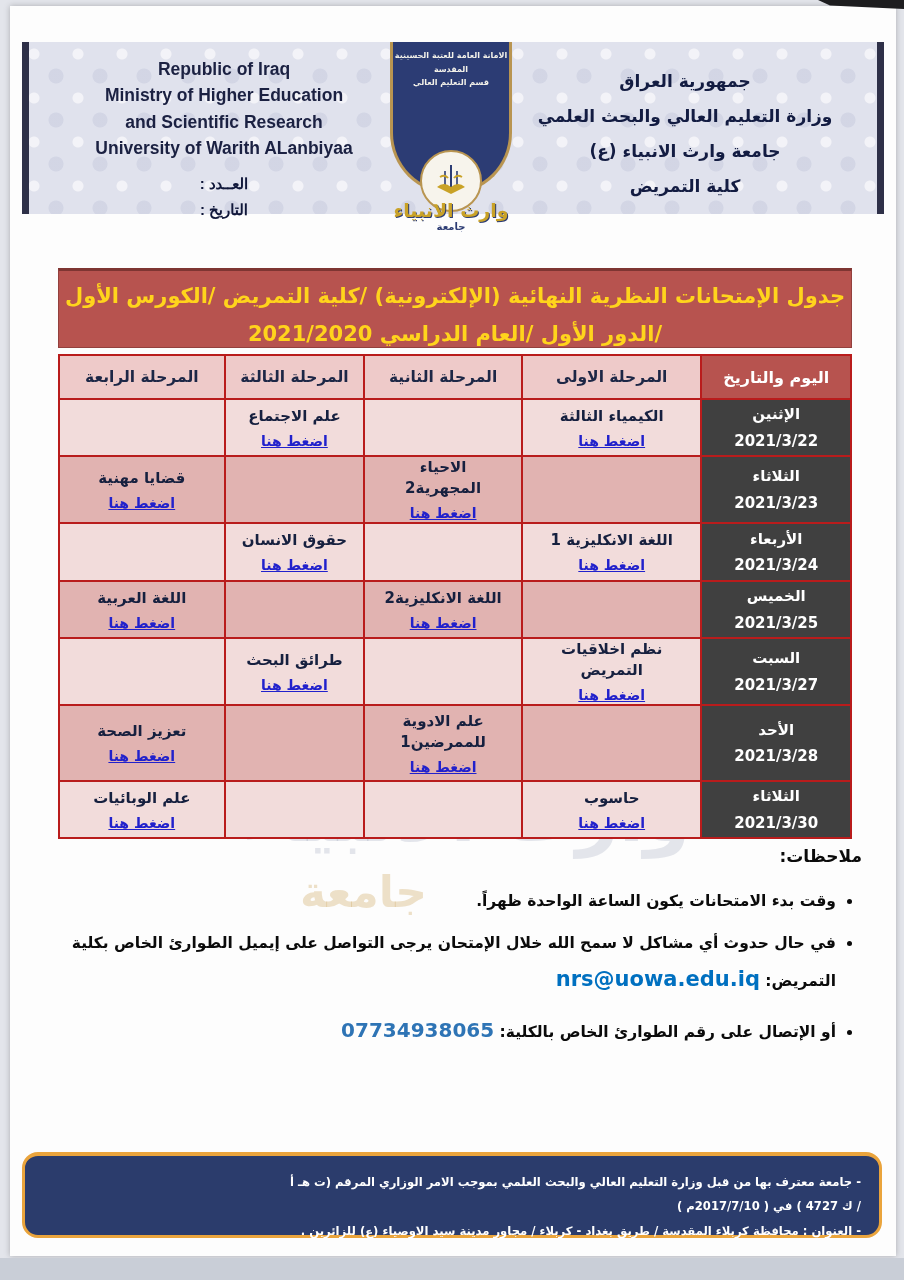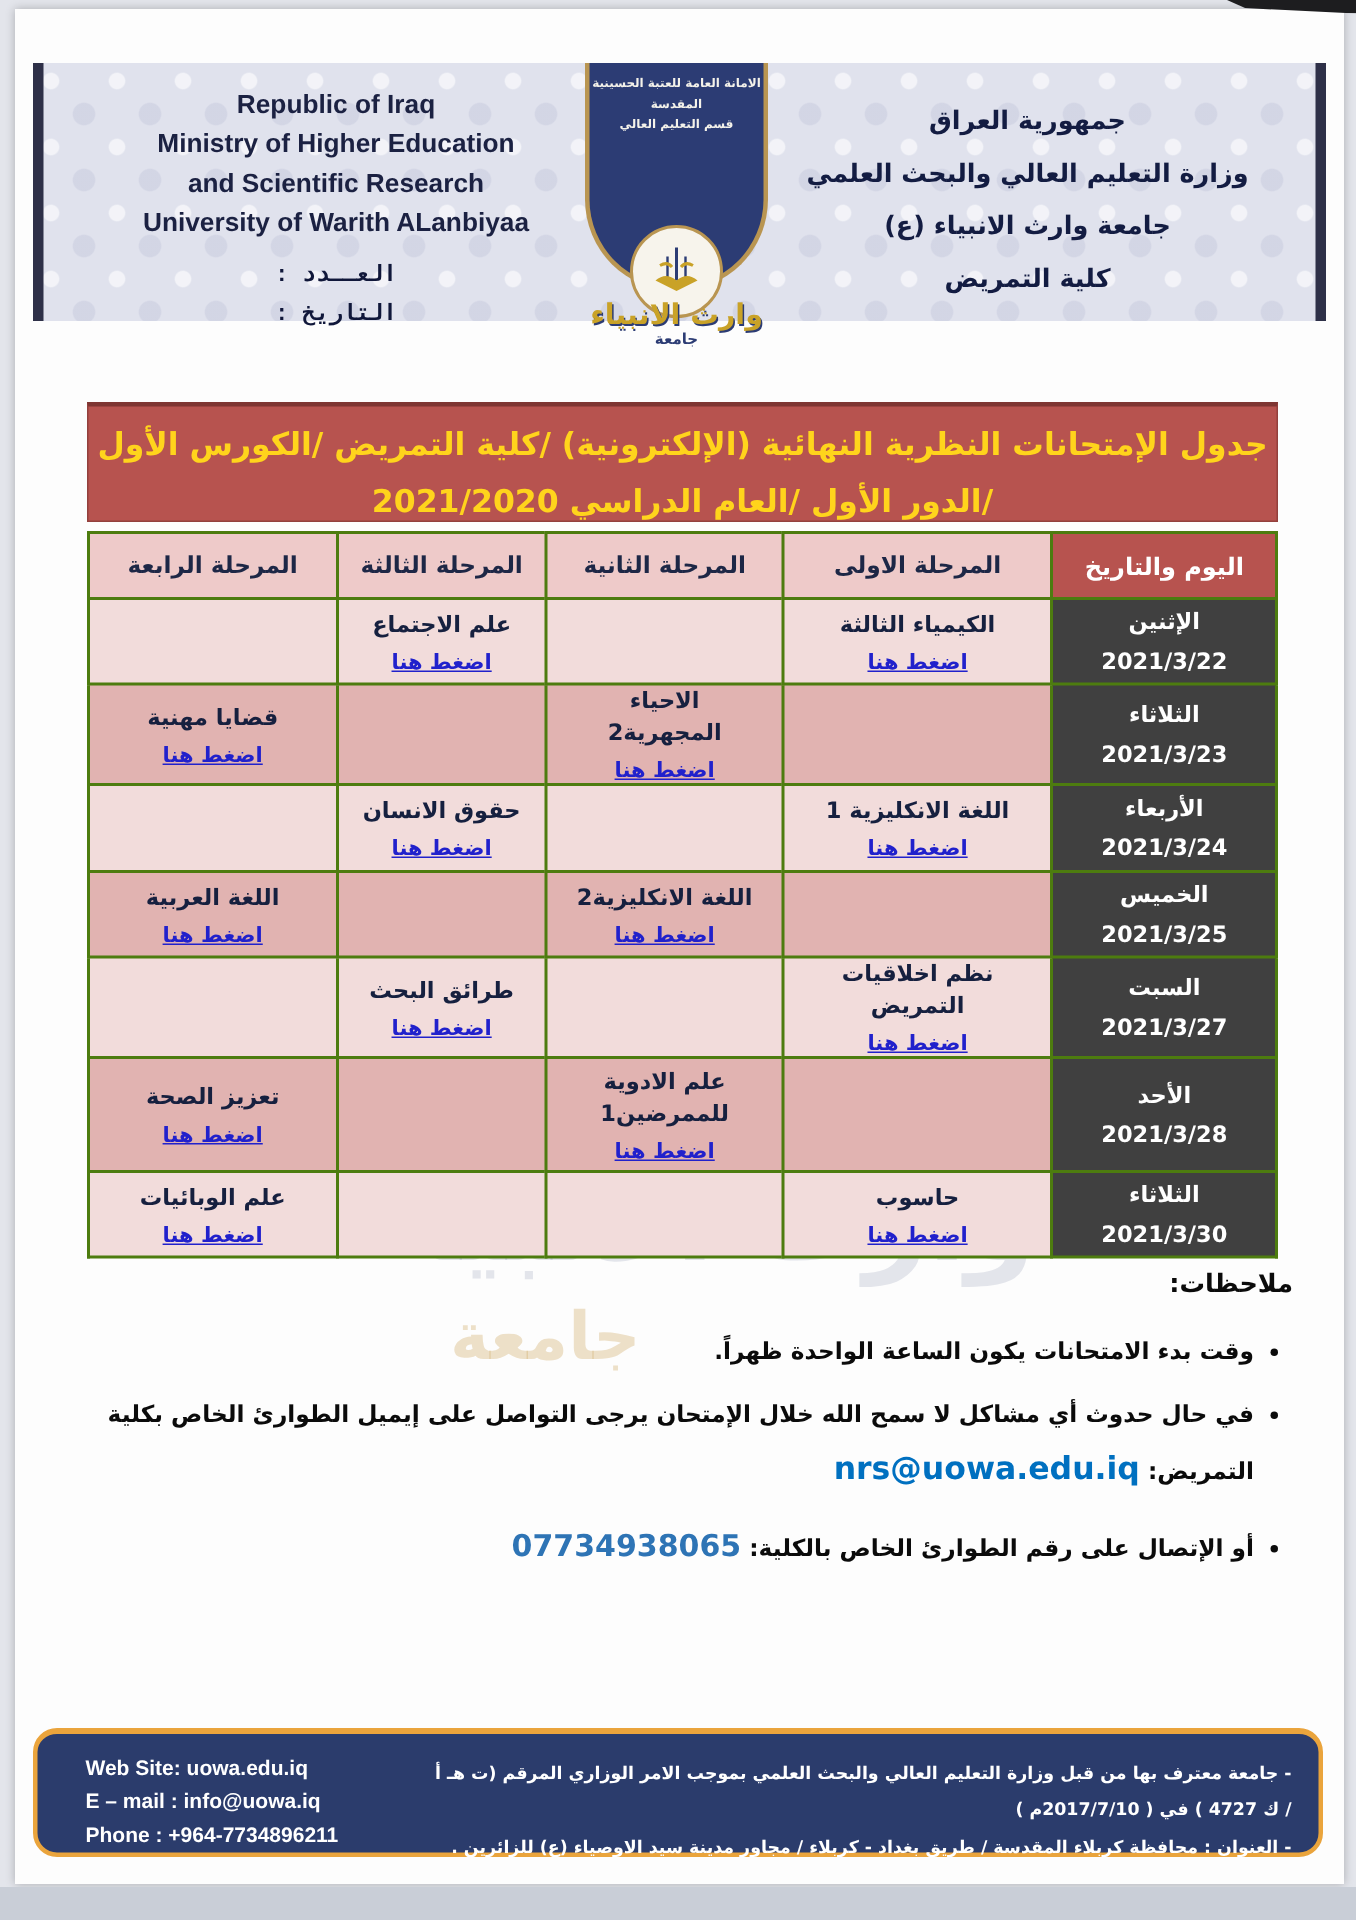--- a/index.html
+++ b/index.html
@@ -17,21 +17,21 @@
           background-image:
             radial-gradient(circle at 12px 12px, rgba(255,255,255,.6) 5px, transparent 6px),
             radial-gradient(circle at 34px 34px, rgba(186,191,214,.35) 7px, transparent 8px);
           background-size:44px 44px; z-index:1; }
   .band-bar { position:absolute; top:0; width:7px; height:100%; background:#2e3048; }
   .band-bar.left  { left:0; }
   .band-bar.right { right:0; }
   .hdr-en { position:absolute; left:28px; top:14px; width:348px; text-align:center;
             font-family:"Liberation Sans","DejaVu Sans",sans-serif;
             font-size:17.5px; font-weight:600; color:#1b2142; line-height:1.5; }
-  .hdr-num { margin-top:10px; font-family:Liberation Mono, monospace; font-size:15px; font-weight:bold;
+  .hdr-num { margin-top:10px; font-family:Liberation Sans, sans-serif; font-size:15px; font-weight:bold;
              color:#10173a; direction:rtl; line-height:1.7; }
   .hdr-ar { position:absolute; right:34px; top:22px; width:330px; text-align:center; direction:rtl;
             font-size:17px; font-weight:bold; color:#131c42; line-height:2.05; }
 
   
   .logo { position:absolute; left:390px; top:42px; width:122px; height:205px; z-index:3; }
   .logo-dome { position:absolute; left:0; top:0; width:122px; height:152px; background:#2c3c74;
                border:3px solid #b99551; border-top:none; border-radius:0 0 62px 62px; }
   .logo-toptext { padding-top:7px; text-align:center; color:#f4f2ea; font-size:8px; font-weight:bold;
                   line-height:1.7; direction:rtl; }
@@ -44,21 +44,21 @@
   .logo-callig small { display:block; font-size:10px; color:#2c3c74; text-shadow:none; letter-spacing:4px; }
 
   
   .title-block { position:absolute; left:58px; top:268px; width:794px; height:80px; background:#b7534f;
                  border:1px solid #93403d; border-top:3px solid #7e3532; direction:rtl; text-align:center;
                  color:#ffd41c; font-weight:bold; font-size:21px; line-height:1.82; padding-top:6px; z-index:2; }
 
   
   table.sched { position:absolute; left:58px; top:354px; width:794px; border-collapse:collapse;
                 direction:rtl; z-index:2; }
-  table.sched td, table.sched th { border:2px solid #4d7c0f; vertical-align:middle; text-align:center; }
+  table.sched td, table.sched th { border:2px solid #b91c1c; vertical-align:middle; text-align:center; }
   .col-day { width:150px; } .col-s1 { width:180px; } .col-s2 { width:158px; }
   .col-s3 { width:140px; } .col-s4 { width:166px; }
   tr.hrow { height:44px; }
   th.dayhead { background:#b7534f; color:#fff; font-size:16px; font-weight:bold; }
   th.stagehead { background:#eecac9; color:#1d2746; font-size:15.5px; font-weight:bold; }
   td.day { background:#404040; color:#ffffff; font-weight:bold; font-size:15px; line-height:1.75; }
   tr.light td.s { background:#f2dcdb; }
   tr.dark  td.s { background:#e1b3b1; }
   td.s { padding:0 16px; }
   .subj { color:#16203f; font-weight:bold; font-size:15px; line-height:1.4; margin-bottom:4px; }
@@ -304,25 +304,20 @@
         </div>
       </li>
       <li>
         <span>أو الإتصال على رقم الطوارئ الخاص بالكلية:</span>
         <span class="phone">07734938065</span>
       </li>
     </ul>
   </div>
 
   <div class="footer">
-    <div class="foot-left">
-      <div>Web Site: uowa.edu.iq</div>
-      <div>E – mail : info@uowa.iq</div>
-      <div>Phone    : +964-7734896211</div>
-    </div>
     <div class="foot-right">
       <div>- جامعة معترف بها من قبل وزارة التعليم العالي والبحث العلمي بموجب الامر الوزاري  المرقم (ت هـ أ / ك 4727 ) في ( 2017/7/10م )</div>
       <div>- العنوان : محافظة كربلاء المقدسة / طريق بغداد - كربلاء / مجاور مدينة سيد الاوصياء (ع) للزائرين .</div>
     </div>
   </div>
 
   <div class="bottom-strip"></div>
 </div>
 
 </body></html>

